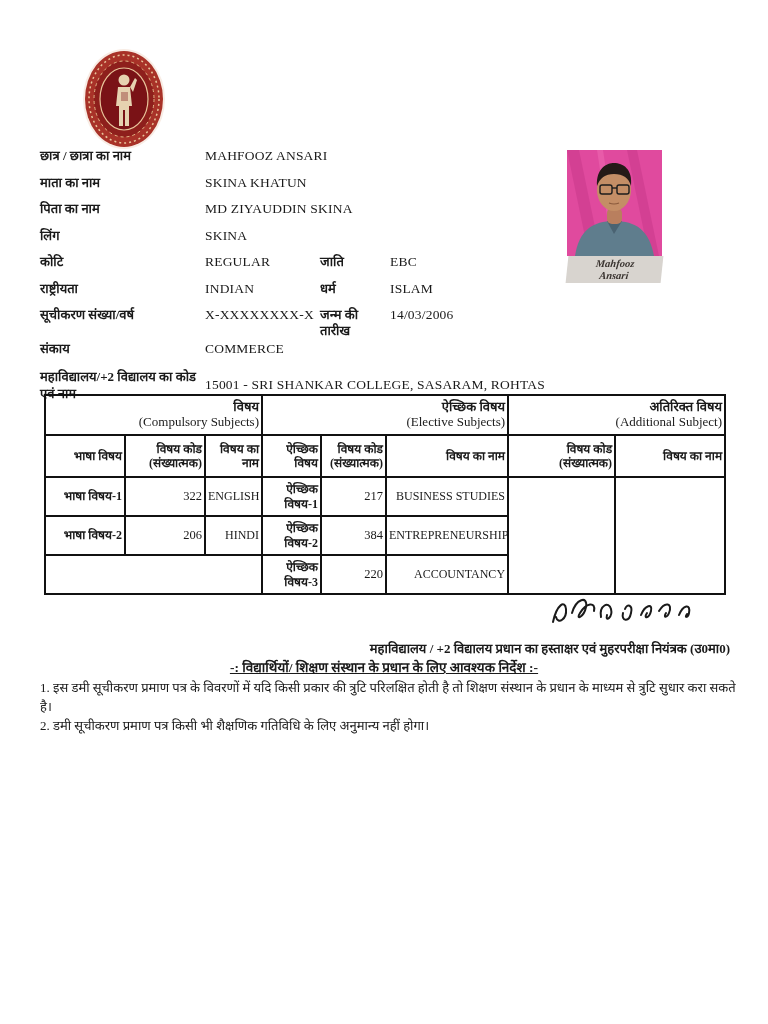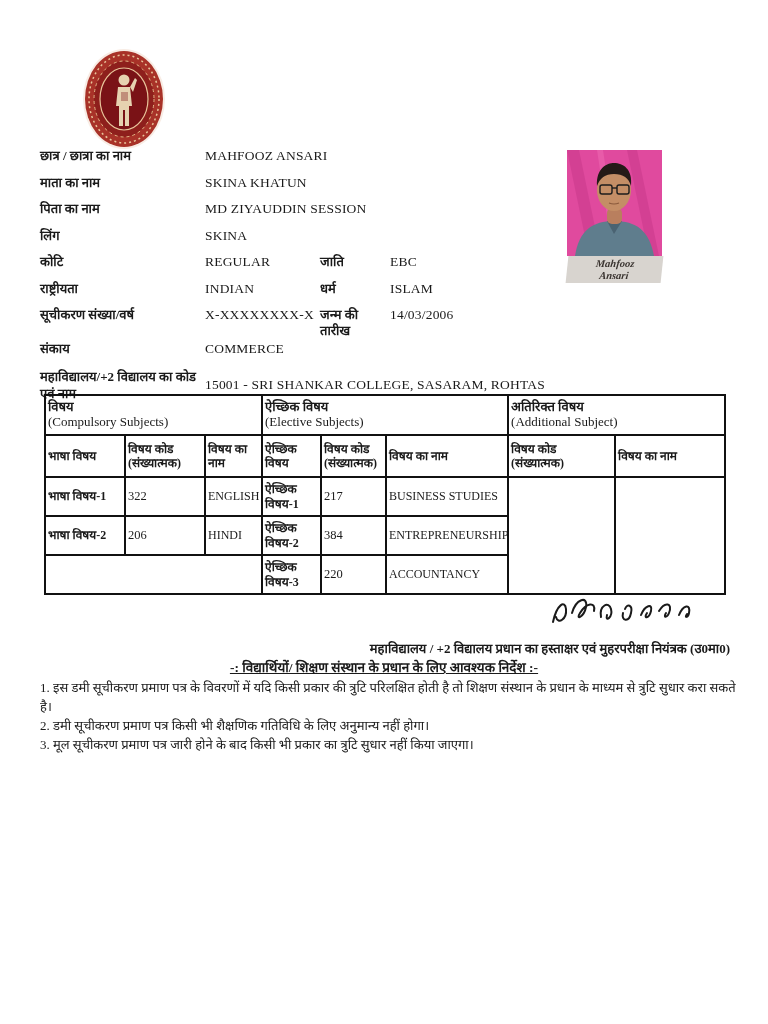--- a/index.html
+++ b/index.html
@@ -32,21 +32,21 @@
   .photo-caption{
     width:95px;height:27px;background:#d8d4cf;display:flex;flex-direction:column;
     align-items:center;justify-content:center;font-style:italic;font-weight:bold;
     font-size:10.5px;line-height:1.1;color:#3a3430;
     font-family:"Liberation Serif", serif;transform:skewX(-6deg);
   }
 
   
   .subjects{position:absolute;left:44px;top:394px;width:680px;}
   table{border-collapse:collapse;width:680px;table-layout:fixed;}
-  th,td{border:2px solid #111;padding:1px 2px;text-align:left;vertical-align:middle;
+  th,td{border:2px solid #111;padding:1px 2px;text-align:right;vertical-align:middle;
         overflow:hidden;}
   .grp-hi{font-weight:bold;font-size:13px;display:block;line-height:1.15;}
   .grp-en{font-weight:normal;font-size:13px;display:block;line-height:1.15;}
   .sub-th{font-weight:bold;font-size:12px;line-height:1.2;height:38px;}
   td{font-size:12.5px;height:35px;line-height:1.2;}
   .hi-cell{font-weight:bold;font-size:12px;}
   .name-cell{font-size:12px;letter-spacing:0px;}
   tr.grp th{height:36px;}
 
   
@@ -85,21 +85,21 @@
     <div class="drow">
       <span class="dlabel">छात्र / छात्रा का नाम</span>
       <span class="dvalue" style="grid-column:2 / 5">MAHFOOZ ANSARI</span>
     </div>
     <div class="drow">
       <span class="dlabel">माता का नाम</span>
       <span class="dvalue" style="grid-column:2 / 5">SKINA KHATUN</span>
     </div>
     <div class="drow">
       <span class="dlabel">पिता का नाम</span>
-      <span class="dvalue" style="grid-column:2 / 5">MD ZIYAUDDIN SESSION</span>
+      <span class="dvalue" style="grid-column:2 / 5">MD ZIYAUDDIN SKINA</span>
     </div>
     <div class="drow">
       <span class="dlabel">लिंग</span>
       <span class="dvalue" style="grid-column:2 / 5">SKINA</span>
     </div>
     <div class="drow">
       <span class="dlabel">कोटि</span>
       <span class="dvalue">REGULAR</span>
       <span class="dlabel">जाति</span>
       <span class="dvalue">EBC</span>
@@ -236,16 +236,15 @@
   <div class="footline">
     <span class="foot-left">महाविद्यालय / +2 विद्यालय प्रधान का हस्ताक्षर एवं मुहर</span>
     <span class="foot-right">परीक्षा नियंत्रक (उ0मा0)</span>
   </div>
 
   <div class="inst-head">-: विद्यार्थियों/ शिक्षण संस्थान के प्रधान के लिए आवश्यक निर्देश :-</div>
 
   <div class="instructions">
     <div>1. इस डमी सूचीकरण प्रमाण पत्र के विवरणों में यदि किसी प्रकार की त्रुटि परिलक्षित होती है तो शिक्षण संस्थान के प्रधान के माध्यम से त्रुटि सुधार करा सकते है।</div>
     <div>2. डमी सूचीकरण प्रमाण पत्र किसी भी शैक्षणिक गतिविधि के लिए अनुमान्य नहीं होगा।</div>
-    <div>3. मूल सूचीकरण प्रमाण पत्र जारी होने के बाद किसी भी प्रकार का त्रुटि सुधार नहीं किया जाएगा।</div>
   </div>
 
 </div>
 
 </body></html>

